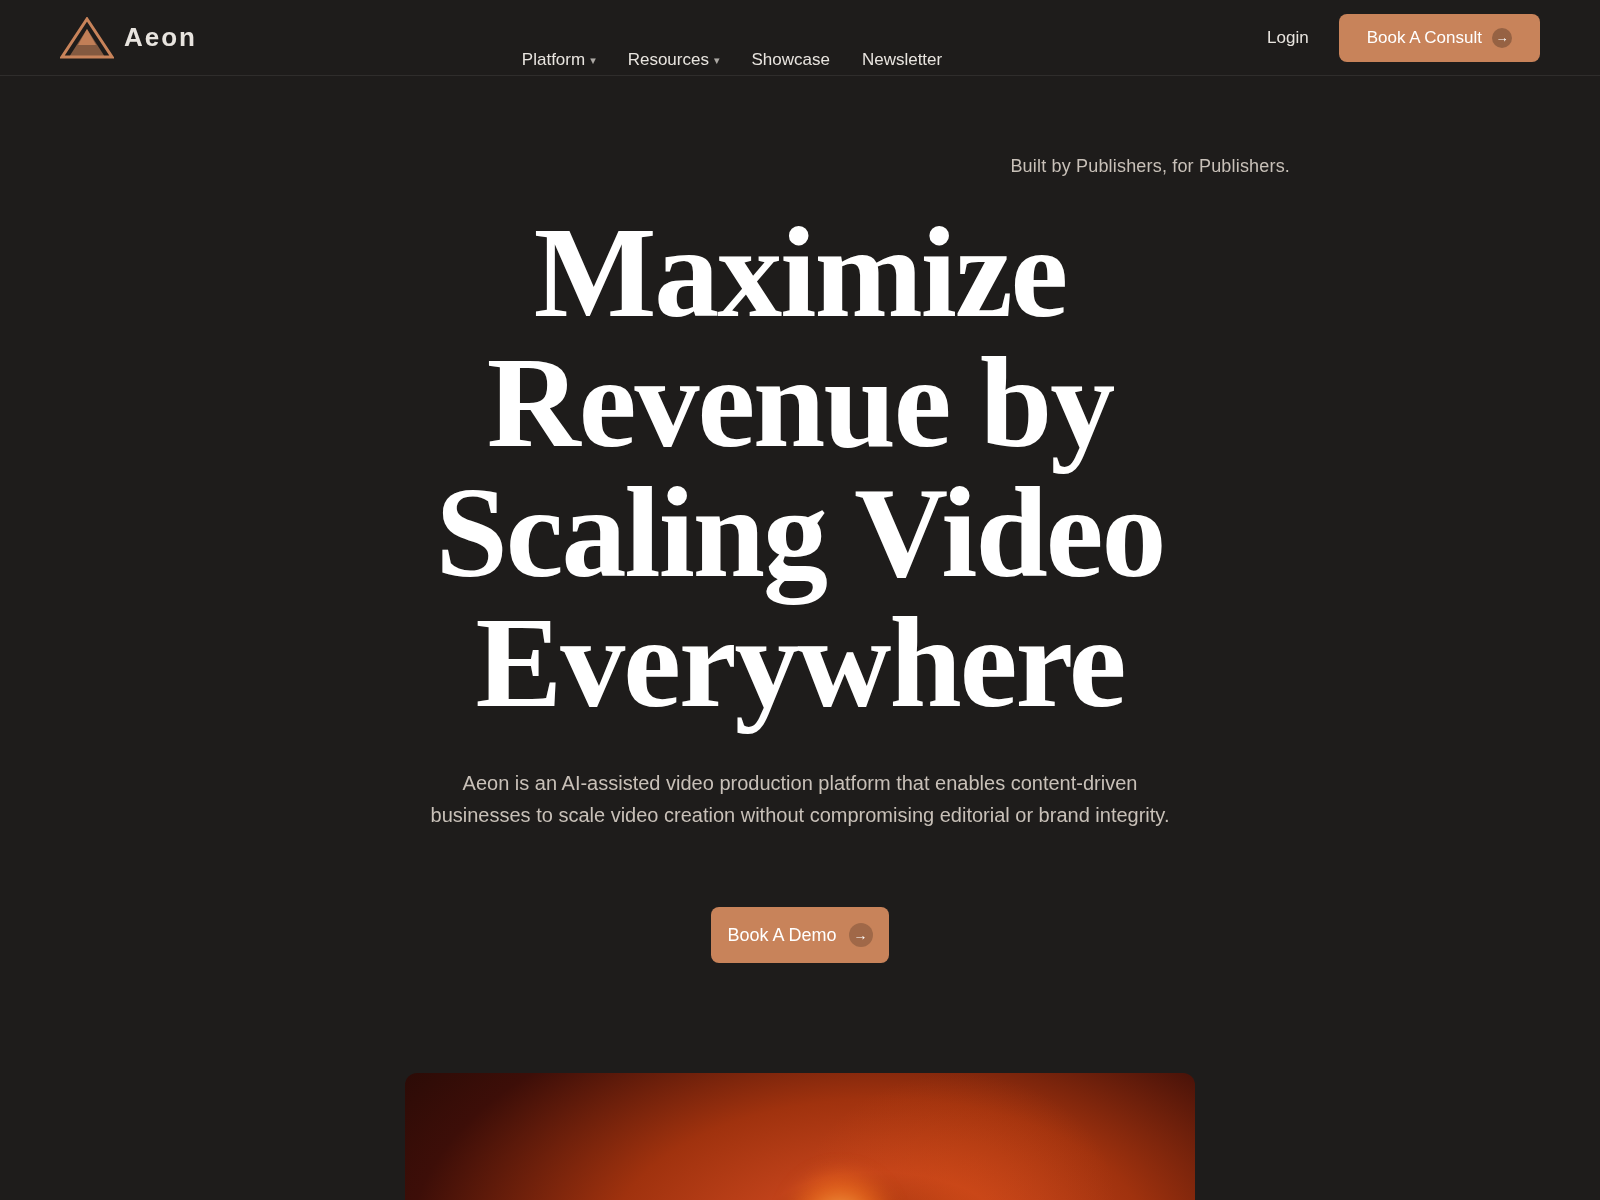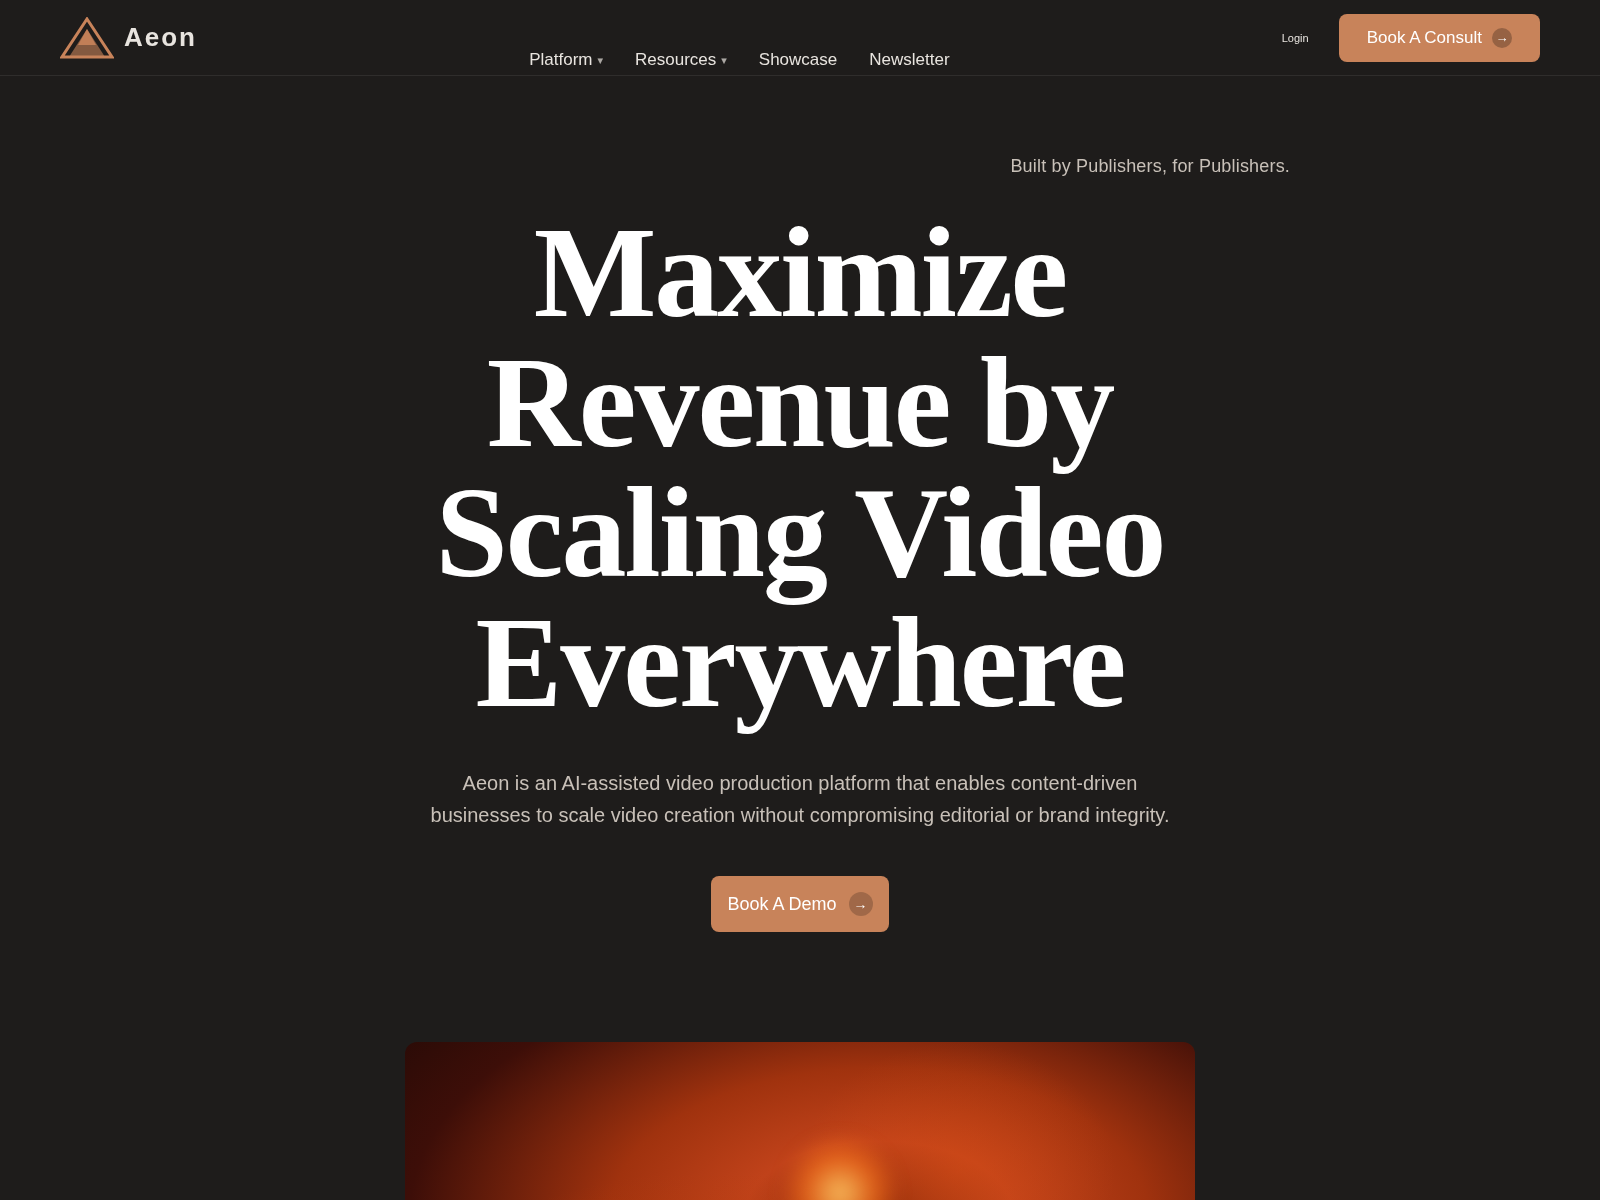--- a/index.html
+++ b/index.html
@@ -63,21 +63,21 @@
 
     .nav-right {
       display: flex;
       align-items: center;
       gap: 30px;
     }
 
     .login-link {
       color: #e8e4df;
       text-decoration: none;
-      font-size: 11px;
+      font-size: 17px;
     }
 
     .book-consult-btn {
       display: flex;
       align-items: center;
       gap: 10px;
       background-color: #c8835a;
       color: #fff;
       border: none;
       border-radius: 8px;
@@ -125,21 +125,21 @@
       font-family: Georgia, 'Times New Roman', serif;
       letter-spacing: -2px;
       margin-bottom: 40px;
     }
 
     .hero-subtext {
       font-size: 20px;
       color: #c8c0b8;
       line-height: 1.6;
       max-width: 780px;
-      margin: 0 auto 45px;
+      margin: 0 auto 76px;
     }
 
     .book-demo-btn {
       display: inline-flex;
       align-items: center;
       gap: 12px;
       background-color: #c8835a;
       color: #fff;
       border: none;
       border-radius: 8px;

